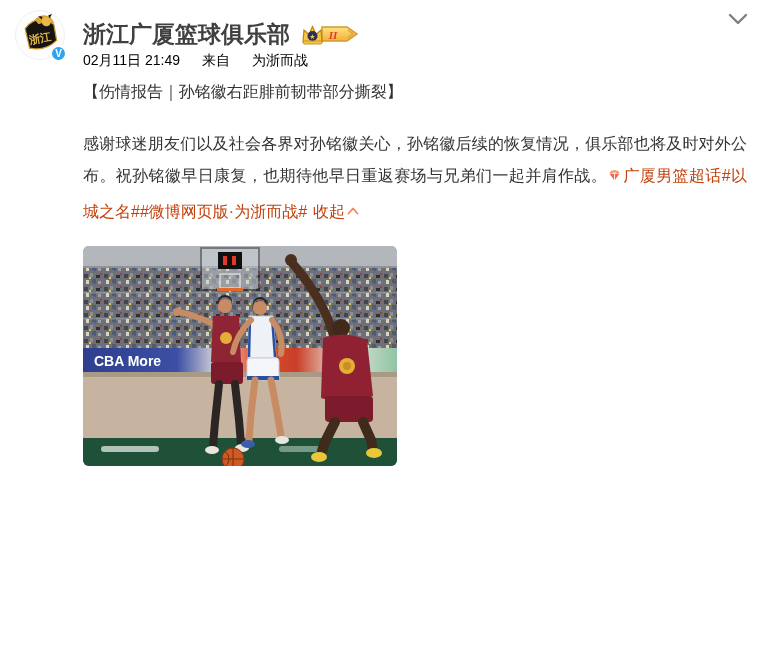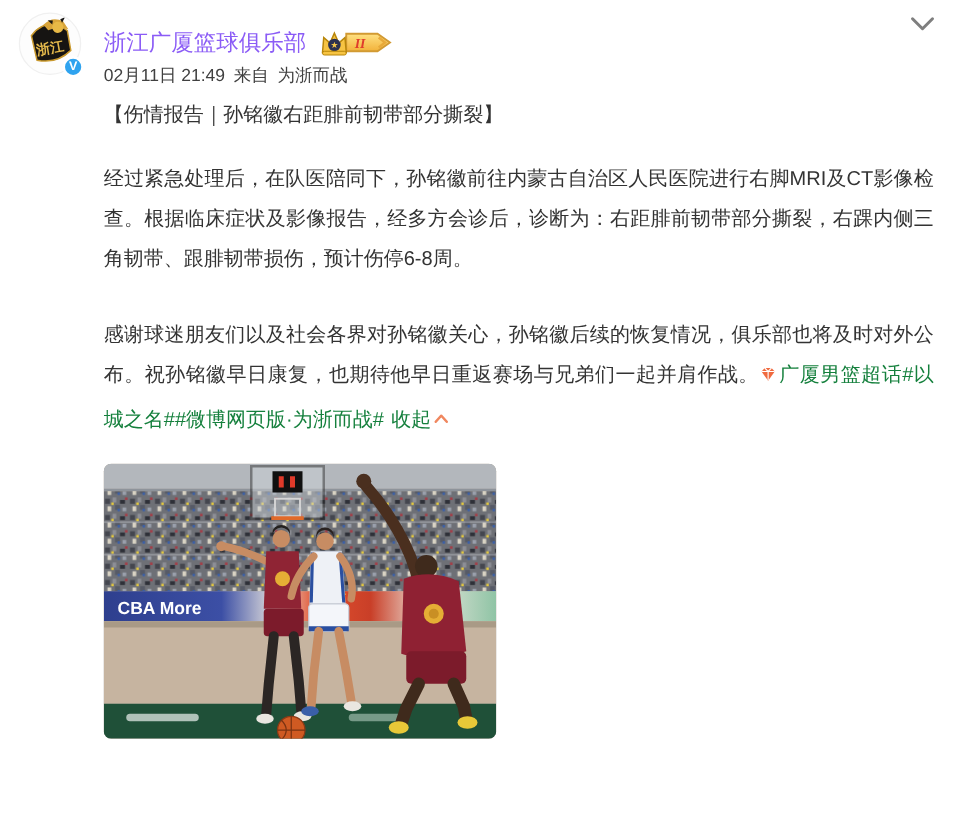--- a/index.html
+++ b/index.html
@@ -8,33 +8,33 @@
   .post { position:relative; width:763px; height:652px; background:#fff; }
 
   
   .avatar-wrap { position:absolute; left:15px; top:10px; width:50px; height:50px; }
   .avatar-circle { width:50px; height:50px; border-radius:50%; background:#fdfdfd;
     border:1px solid #f0f0f0; overflow:hidden; }
   .v-badge { position:absolute; right:-2px; bottom:-2px; width:17px; height:17px;
     border-radius:50%; background:#2fa3ef; border:2px solid #fff; color:#fff;
     font-size:10px; font-weight:bold; display:flex; align-items:center; justify-content:center; }
   .name-row { position:absolute; left:83px; top:21px; display:flex; align-items:center; gap:9px; }
-  .username { font-size:18px; font-weight:normal; color:#8b5cf6; text-decoration:none; line-height:26px; }
+  .username { font-size:23px; font-weight:bold; color:#404040; text-decoration:none; line-height:26px; }
   .badge-combo { display:inline-flex; align-items:flex-end; }
-  .meta-row { position:absolute; left:83px; top:52px; font-size:14px; color:#404040;
-    display:flex; gap:7px; align-items:center; }
+  .meta-row { position:absolute; left:83px; top:52px; font-size:14px; color:#000000;
+    display:flex; gap:22px; align-items:center; }
   .menu-chevron { position:absolute; right:14px; top:12px; width:22px; height:14px; cursor:pointer; }
 
   
   .content { position:absolute; left:83px; top:80px; width:664px; font-size:16px;
     line-height:32px; color:#333; }
   .title { margin:0 0 22px 0; line-height:26px;font-family:Liberation Mono, monospace; }
   .para { margin:0 0 29px 0; text-align:justify; }
   .para.last { margin-bottom:18px; }
-  .wb-link { color:#15803d; text-decoration:none; cursor:pointer; }
+  .wb-link { color:#c2410c; text-decoration:none; cursor:pointer; }
   .st-icon { display:inline-block; vertical-align:-2px; margin-right:1px; }
   .collapse-link { margin-left:6px; white-space:nowrap; }
   .caret-up { display:inline-block; vertical-align:2px; margin-left:2px; }
 
   
   .photo { margin-top:0; width:314px; height:220px; border-radius:6px; overflow:hidden;
     cursor:pointer; background:#b6b0a8; }
   .photo svg { display:block; }
 </style>
 </head>
@@ -86,21 +86,20 @@
   </div>
 
   <div class="menu-chevron">
     <svg width="22" height="14" viewBox="0 0 22 14">
       <polyline points="3,3 11,11 19,3" fill="none" stroke="#7f7f7f" stroke-width="2.4" stroke-linecap="round" stroke-linejoin="round"></polyline>
     </svg>
   </div>
 
   <div class="content">
     <p class="title">【伤情报告｜孙铭徽右距腓前韧带部分撕裂】</p>
-    <p class="para">经过紧急处理后，在队医陪同下，孙铭徽前往内蒙古自治区人民医院进行右脚MRI及CT影像检查。根据临床症状及影像报告，经多方会诊后，诊断为：右距腓前韧带部分撕裂，右踝内侧三角韧带、跟腓韧带损伤，预计伤停6-8周。</p>
     <p class="para last"><span>感谢球迷朋友们以及社会各界对孙铭徽关心，孙铭徽后续的恢复情况，俱乐部也将及时对外公布。祝孙铭徽早日康复，也期待他早日重返赛场与兄弟们一起并肩作战。</span><a class="wb-link"><span class="st-icon"><svg width="15" height="15" viewBox="0 0 15 15">
               <path d="M2.2,5.2 L4.8,2.4 H10.2 L12.8,5.2 L7.5,12.6 Z" fill="#f06a3f"></path>
               <path d="M4.8,2.4 L7.5,5.2 L10.2,2.4 M2.2,5.2 H12.8 M7.5,5.2 V12" fill="none" stroke="#ffffff" stroke-width="0.9"></path>
             </svg></span><span>广厦男篮超话</span></a><a class="wb-link">#以城之名#</a><a class="wb-link">#微博网页版·为浙而战#</a><a class="wb-link collapse-link"><span>收起</span><span class="caret-up"><svg width="12" height="8" viewBox="0 0 12 8">
               <polyline points="1.5,6.5 6,1.5 10.5,6.5" fill="none" stroke="#f0875f" stroke-width="1.8" stroke-linecap="round" stroke-linejoin="round"></polyline>
             </svg></span></a></p>
 
     <div class="photo">
       <svg width="314" height="220" viewBox="0 0 314 220">
         <defs>

